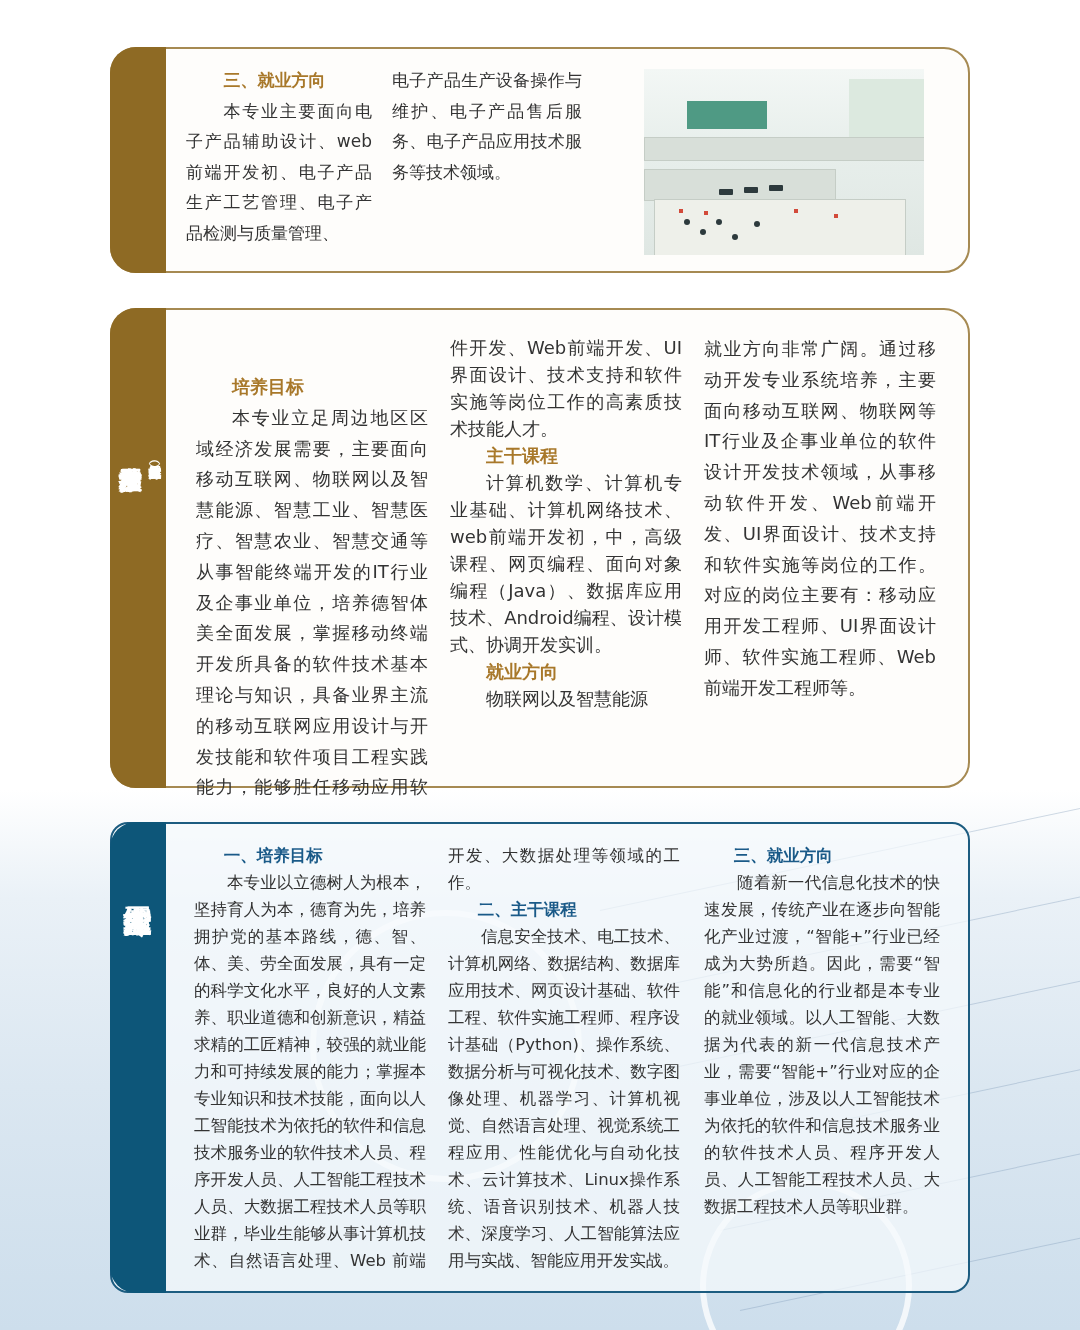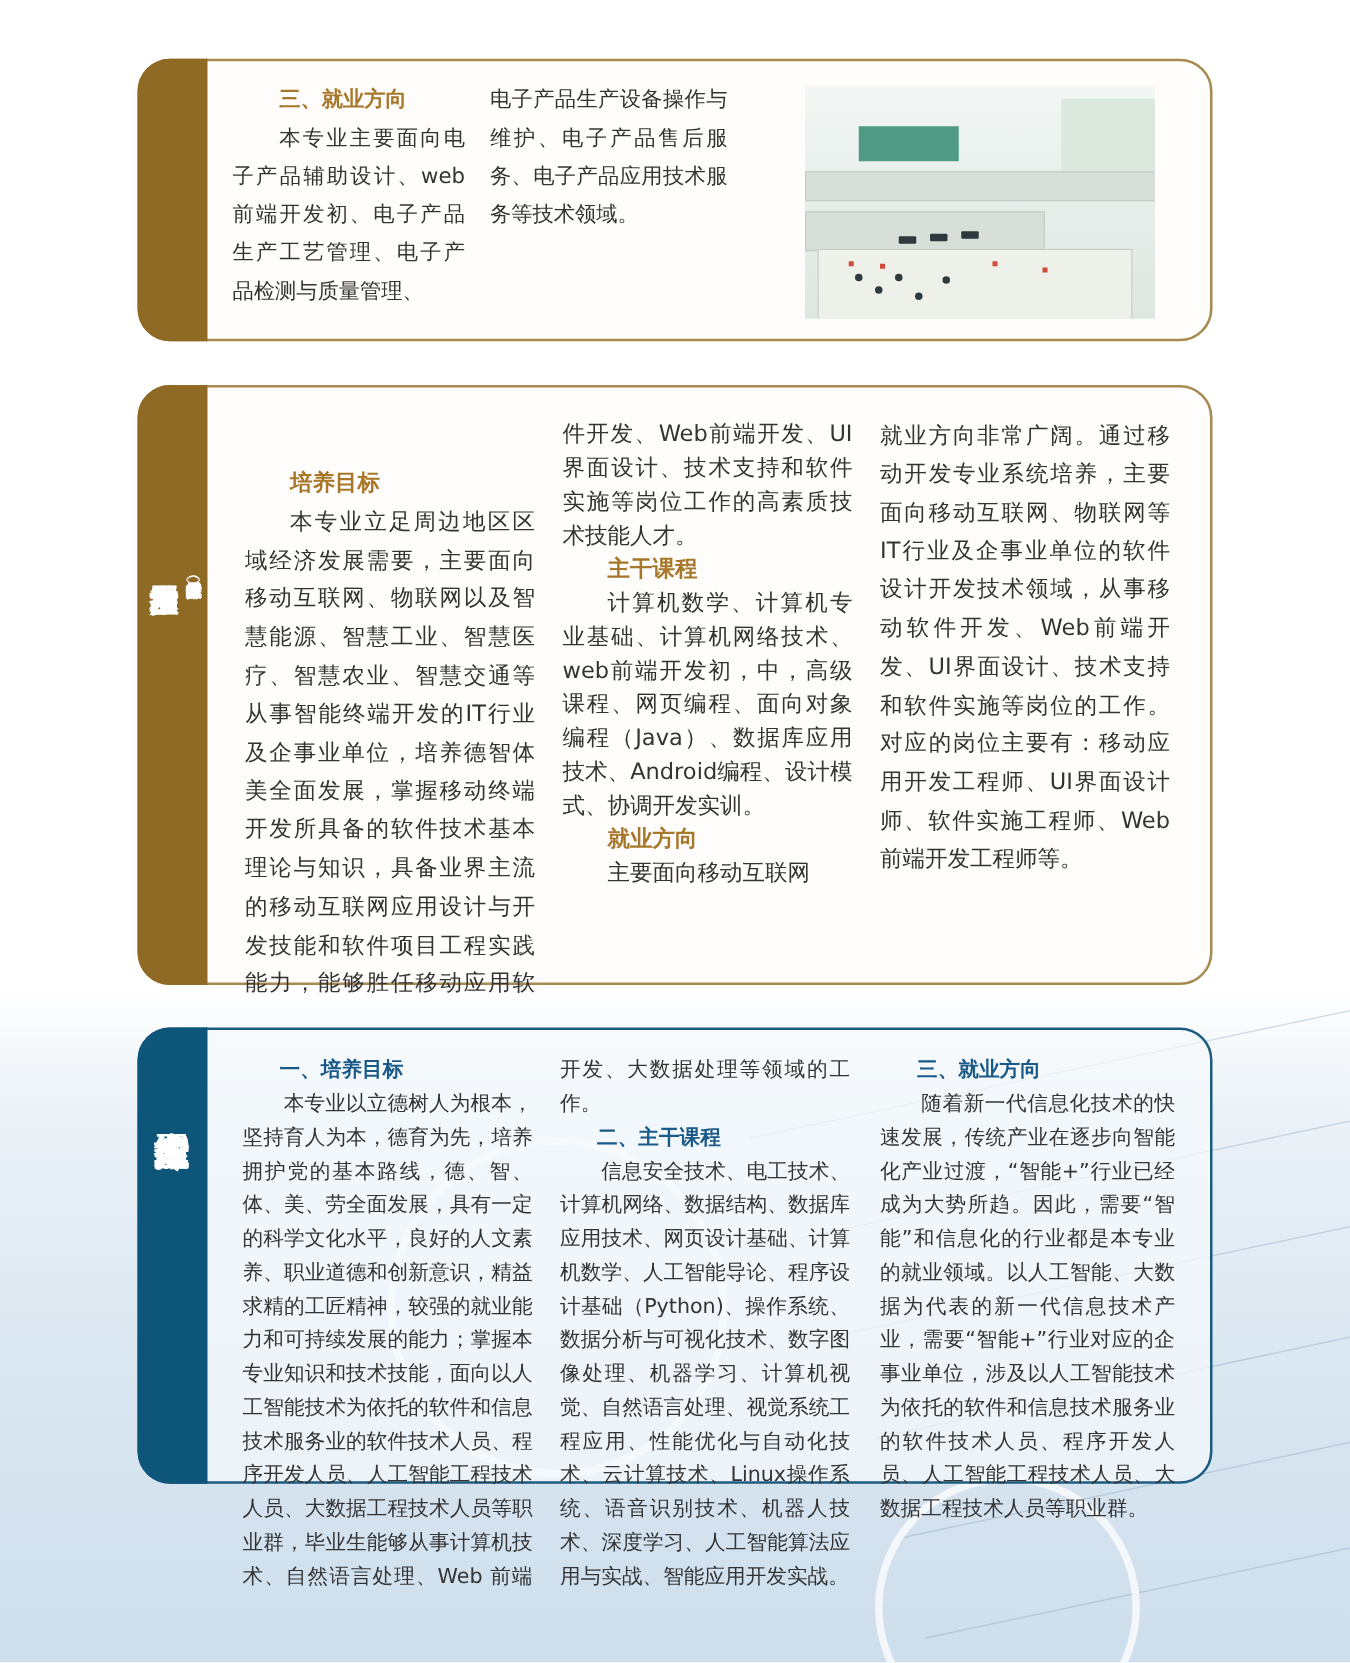--- a/index.html
+++ b/index.html
@@ -108,37 +108,37 @@
   </div>
   <div class="col" style="left:84px;top:24px;width:232px;font-size:18px;line-height:30.8px;margin-top:38px;">
     <p class="p h-gold" style="text-indent:2em;">培养目标</p>
     <p class="p indent" style="height:400px;overflow:hidden;">本专业立足周边地区区域经济发展需要，主要面向移动互联网、物联网以及智慧能源、智慧工业、智慧医疗、智慧农业、智慧交通等从事智能终端开发的IT行业及企事业单位，培养德智体美全面发展，掌握移动终端开发所具备的软件技术基本理论与知识，具备业界主流的移动互联网应用设计与开发技能和软件项目工程实践能力，能够胜任移动应用软件开发、Web前端开发、UI界面设计、技术支持和软件实施等岗位工作的高素质技术技能人才。</p>
   </div>
   <div class="col" style="left:338px;top:24px;width:232px;font-size:18px;line-height:27px;">
     <p class="p">件开发、Web前端开发、UI界面设计、技术支持和软件实施等岗位工作的高素质技术技能人才。</p>
     <p class="p h-gold" style="text-indent:2em;">主干课程</p>
     <p class="p indent">计算机数学、计算机专业基础、计算机网络技术、web前端开发初，中，高级课程、网页编程、面向对象编程（Java）、数据库应用技术、Android编程、设计模式、协调开发实训。</p>
     <p class="p h-gold" style="text-indent:2em;">就业方向</p>
-    <p class="p indent">主要面向移动互联网</p>
+    <p class="p indent">物联网以及智慧能源</p>
   </div>
   <div class="col" style="left:592px;top:24px;width:232px;font-size:18px;line-height:30.8px;">
     <p class="p">就业方向非常广阔。通过移动开发专业系统培养，主要面向移动互联网、物联网等IT行业及企事业单位的软件设计开发技术领域，从事移动软件开发、Web前端开发、UI界面设计、技术支持和软件实施等岗位的工作。对应的岗位主要有：移动应用开发工程师、UI界面设计师、软件实施工程师、Web前端开发工程师等。</p>
   </div>
 </div>
 
-<div class="panel blue" style="top:822px;height:365px;">
+<div class="panel blue" style="top:822px;height:471px;border-radius:18px;">
   <div class="side">
     <div class="side-title" style="top:62px;left:11px;width:34px;font-size:29px;line-height:34px;font-weight:normal;">人工智能技术应用专业介绍</div>
   </div>
   <div class="col" style="left:82px;top:18px;width:232px;font-size:16.5px;line-height:27px;">
     <p class="p h-blue" style="text-indent:1.8em;">一、培养目标</p>
     <p class="p indent" style="height:410px;overflow:hidden;">本专业以立德树人为根本，坚持育人为本，德育为先，培养拥护党的基本路线，德、智、体、美、劳全面发展，具有一定的科学文化水平，良好的人文素养、职业道德和创新意识，精益求精的工匠精神，较强的就业能力和可持续发展的能力；掌握本专业知识和技术技能，面向以人工智能技术为依托的软件和信息技术服务业的软件技术人员、程序开发人员、人工智能工程技术人员、大数据工程技术人员等职业群，毕业生能够从事计算机技术、自然语言处理、Web 前端开发、大数据处理等领域的工作。</p>
   </div>
   <div class="col" style="left:336px;top:18px;width:232px;font-size:16.5px;line-height:27px;">
     <p class="p">开发、大数据处理等领域的工作。</p>
     <p class="p h-blue" style="text-indent:1.8em;">二、主干课程</p>
-    <p class="p indent">信息安全技术、电工技术、计算机网络、数据结构、数据库应用技术、网页设计基础、计算机数学、人工智能导论、程序设计基础（Python)、操作系统、数据分析与可视化技术、数字图像处理、机器学习、计算机视觉、自然语言处理、视觉系统工程应用、性能优化与自动化技术、云计算技术、Linux操作系统、语音识别技术、机器人技术、深度学习、人工智能算法应用与实战、智能应用开发实战。</p>
+    <p class="p indent">信息安全技术、电工技术、计算机网络、数据结构、数据库应用技术、网页设计基础、软件工程、软件实施工程师、程序设计基础（Python)、操作系统、数据分析与可视化技术、数字图像处理、机器学习、计算机视觉、自然语言处理、视觉系统工程应用、性能优化与自动化技术、云计算技术、Linux操作系统、语音识别技术、机器人技术、深度学习、人工智能算法应用与实战、智能应用开发实战。</p>
   </div>
   <div class="col" style="left:592px;top:18px;width:236px;font-size:16.5px;line-height:27px;">
     <p class="p h-blue" style="text-indent:1.8em;">三、就业方向</p>
     <p class="p indent">随着新一代信息化技术的快速发展，传统产业在逐步向智能化产业过渡，“智能+”行业已经成为大势所趋。因此，需要“智能”和信息化的行业都是本专业的就业领域。以人工智能、大数据为代表的新一代信息技术产业，需要“智能+”行业对应的企事业单位，涉及以人工智能技术为依托的软件和信息技术服务业的软件技术人员、程序开发人员、人工智能工程技术人员、大数据工程技术人员等职业群。</p>
   </div>
 </div>
 
 </body></html>

